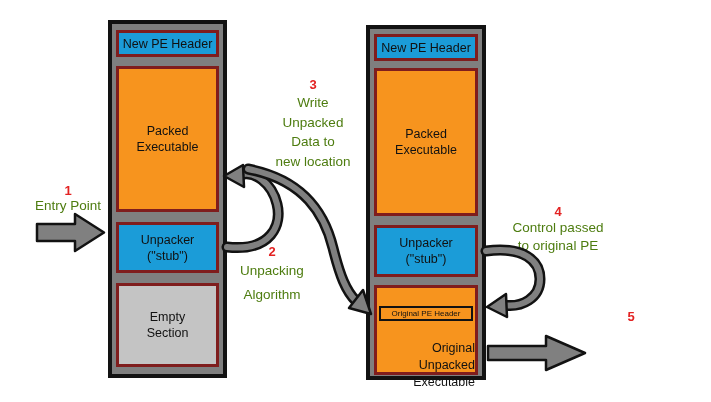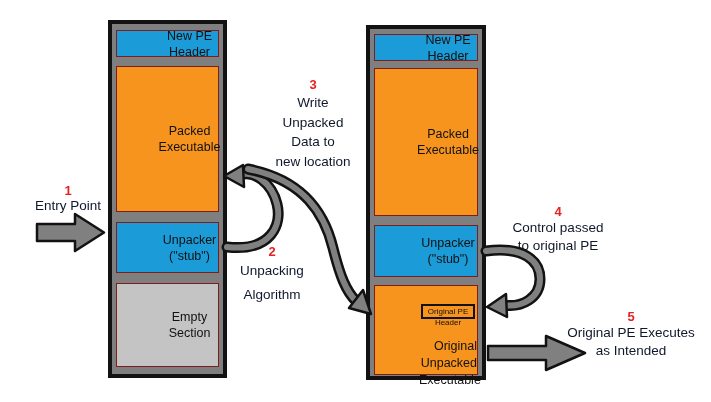--- a/index.html
+++ b/index.html
@@ -7,24 +7,24 @@
   .canvas {
     position: relative; width: 711px; height: 402px; background: #ffffff;
     overflow: hidden; color: #1a1a1a;
   }
   .col {
     position: absolute; background: #7f7f7f; border: 4px solid #121212;
   }
   .col-left  { left: 108px; top: 20px;  width: 119px; height: 358px; }
   .col-right { left: 366px; top: 25px;  width: 120px; height: 355px; }
   .sec {
-    position: absolute; border: 1px solid #7f1d1d;
+    position: absolute; border: 3px solid #7f1d1d;
     display: flex; align-items: center; justify-content: center;
     text-align: center; font-size: 12.5px; line-height: 16px;
-    white-space: pre-line; color: #111; padding-left: 44px;
+    white-space: pre-line; color: #111;
   }
   .sec-blue   { background: #1b9cd8; }
   .sec-orange { background: #f7941e; }
   .sec-lgray  { background: #c4c4c4; }
   
   .l-hdr   { left: 4px; top: 6px;   width: 103px; height: 27px; }
   .l-pack  { left: 4px; top: 42px;  width: 103px; height: 146px; }
   .l-unp   { left: 4px; top: 198px; width: 103px; height: 51px; }
   .l-empty { left: 4px; top: 259px; width: 103px; height: 84px; }
   
@@ -37,21 +37,21 @@
     font-size: 8px; font-weight: normal; text-align: center; line-height: 11px;
     height: 15px; color: #111;
   }
   .orig-body {
     text-align: right; font-size: 12.5px; line-height: 17px;
     white-space: pre-line; padding-top: 3px; color: #111;
   }
   
   .ann { position: absolute; text-align: center; }
   .ann .num { font-weight: bold; font-size: 13px; color: #e32222; line-height: 15px; }
-  .ann .txt { font-size: 13.5px; color: #0f172a; white-space: pre-line; }
+  .ann .txt { font-size: 13.5px; color: #4d7c0f; white-space: pre-line; }
   .ann1 { left: 18px;  top: 183px; width: 100px; }
   .ann1 .txt { line-height: 15px; }
   .ann2 { left: 220px; top: 244px; width: 104px; }
   .ann2 .txt { line-height: 24px; }
   .ann3 { left: 257px; top: 76px;  width: 112px; }
   .ann3 .num { line-height: 17px; }
   .ann3 .txt { line-height: 19.5px; }
   .ann4 { left: 500px; top: 204px; width: 116px; }
   .ann4 .txt { line-height: 17.5px; text-align: center; }
   .ann5 { left: 562px; top: 309px; width: 138px; }
@@ -108,22 +108,20 @@
 Data to
 new location</div>
   </div>
   <div class="ann ann4">
     <div class="num">4</div>
     <div class="txt">Control passed
 to original PE</div>
   </div>
   <div class="ann ann5">
     <div class="num">5</div>
-    <div class="txt">Original PE Executes
-as Intended</div>
   </div>
 
   <svg class="overlay" width="711" height="402" viewBox="0 0 711 402">
 
     <g>
       <polygon class="block-arrow" points="37,224 75,224 75,214 104,232.5 75,251 75,241 37,241"></polygon>
     </g>
 
     <g>
       <path class="arrow-outline" d="M 227,247 C 272,252 282,224 277,204 C 272,183 254,170 240,175"></path>

